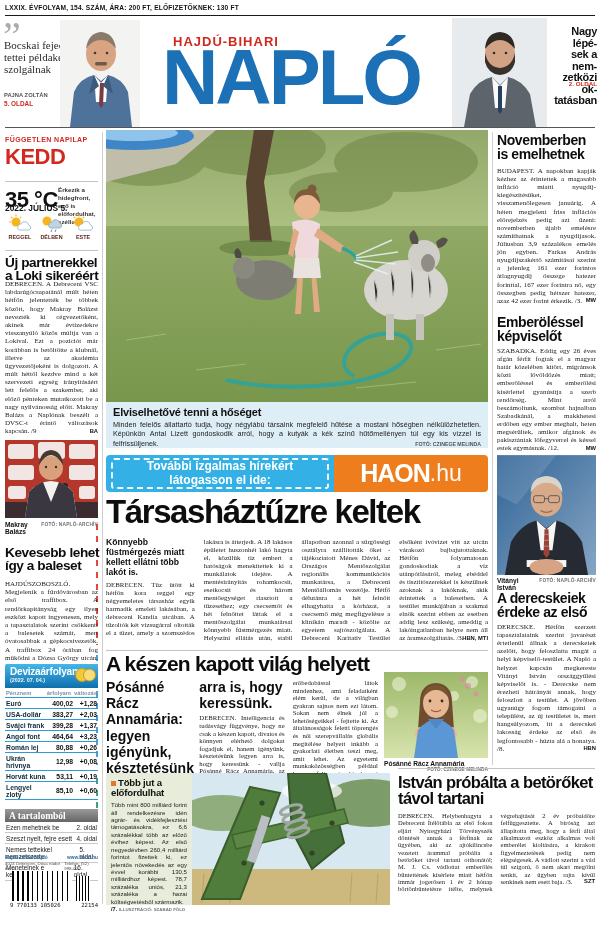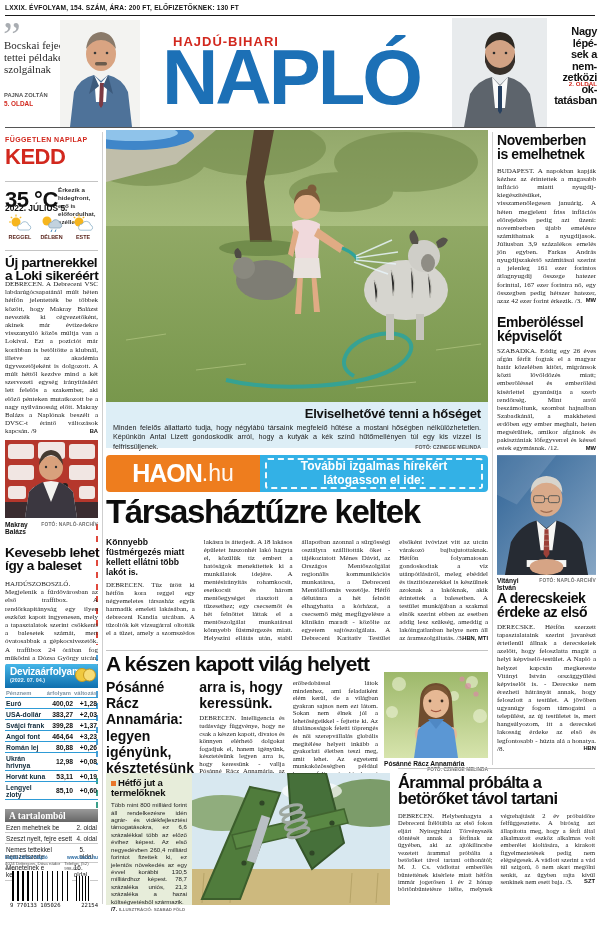--- a/index.html
+++ b/index.html
@@ -339,36 +339,36 @@
       <g stroke="#e8f4fa" stroke-width="1.4" opacity="0.85">
         <line x1="250" y1="126" x2="286" y2="110"></line>
           <line x1="250" y1="128" x2="292" y2="122"></line>
         <line x1="250" y1="130" x2="290" y2="134"></line>
           <line x1="248" y1="132" x2="282" y2="144"></line>
       </g>
     </svg>
   </div>
 
   <div class="abs" style="left:106px;top:402px;width:382px;height:46px;background:#ddeef6;padding:4px 7px;box-sizing:border-box;">
-    <div style="font-size:13px;font-weight:800;letter-spacing:-0.2px;text-align:right;">Elviselhetővé tenni a hőséget</div>
+    <div style="font-size:11px;font-weight:800;letter-spacing:-0.2px;">Elviselhetővé tenni a hőséget</div>
     <div style="font-size:7.2px;line-height:1.3;color:#222;text-align:justify;margin-top:2px;">Minden felelős állattartó tudja, hogy négylábú társaink megfelelő hűtése a mostani hőségben nélkülözhetetlen. Képünkön Antal Lizett gondoskodik arról, hogy a kutyák a kék színű hűtőmellényen túl egy kis vízzel is felfrissüljenek.</div>
     <div style="text-align:right;font-size:5.2px;font-weight:700;color:#555;margin-top:-7px;">FOTÓ: CZINEGE MELINDA</div>
   </div>
 
   <div class="abs" style="left:106px;top:455px;width:382px;height:37px;display:flex;border-radius:4px;overflow:hidden;">
-    <div style="flex:1;background:#ee7d1e;display:flex;align-items:center;justify-content:center;">
-      <span style="color:#fff;font-weight:800;font-size:25px;letter-spacing:-1px;">HAON</span>
-      <span style="color:#fff;font-weight:400;font-size:23px;opacity:.95;">.hu</span>
-    </div>
     <div style="width:228px;background:#33b1e6;display:flex;align-items:center;justify-content:center;">
       <div style="border:2px dashed rgba(255,255,255,0.95);border-radius:3px;width:214px;height:27px;display:flex;
            flex-direction:column;align-items:center;justify-content:center;color:#fff;font-weight:700;font-size:12px;line-height:1.12;">
         <span>További izgalmas hírekért</span>
         <span>látogasson el ide:</span>
       </div>
+    </div>
+    <div style="flex:1;background:#ee7d1e;display:flex;align-items:center;justify-content:center;">
+      <span style="color:#fff;font-weight:800;font-size:25px;letter-spacing:-1px;">HAON</span>
+      <span style="color:#fff;font-weight:400;font-size:23px;opacity:.95;">.hu</span>
     </div>
   </div>
 
   <div class="abs hl" style="left:106px;top:496px;width:382px;font-size:33px;letter-spacing:-1.4px;">Társasháztűzre keltek</div>
   <div class="abs cols4" style="left:106px;top:538px;width:382px;">
     <p class="lead">Könnyebb füstmérgezés miatt kellett ellátni több lakót is.</p>
     <p class="btxt">DEBRECEN. Tűz ütött ki hétfőn kora reggel egy négyemeletes társasház egyik harmadik emeleti lakásában, a debreceni Kandia utcában. A tűzoltók két vízsugárral oltották el a tüzet, amely a szomszédos lakásra is átterjedt. A 18 lakásos épületet huszonhét lakó hagyta el, közülük tíz embert a hatóságok menekítettek ki a munkálatok idejére. A mentésirányítás rohamkocsit, esetkocsit és három mentőegységet riasztott a tűzesethez; egy csecsemőt és hét felnőttet láttak el a mentőszolgálat munkatársai könnyebb füstmérgezés miatt. Helyszíni ellátás után, stabil állapotban azonnal a sürgősségi osztályra szállították őket - tájékoztatott Ménes Dávid, az Országos Mentőszolgálat regionális kommunikációs munkatársa, a Debreceni Mentőállomás vezetője. Hétfő délutánra a hét felnőtt elhagyhatta a kórházat, a csecsemő még megfigyelésre a klinikán maradt - közölte az egyetem sajtószolgálata. A Debreceni Karitatív Testület elsőként ivóvizet vitt az utcán várakozó bajbajutottaknak. Hétfőn folyamatosan gondoskodtak a víz utánpótlásáról, meleg ebéddel és tisztítószerekkel is készülnek azoknak a lakóknak, akik érintettek a balesetben. A testület munkájában a szakmai elnök szerint ebben az esetben addig lesz szükség, ameddig a lakóingatlanban helyre nem áll az áramszolgáltatás. /3.</p>
     <div class="endsign">HBN, MTI</div>
   </div>
 
@@ -414,21 +414,21 @@
       <path d="M44,47 L52,57 L60,47 Z" fill="#4f88c4"></path>
     </svg>
   </div>
   <div class="abs photocap" style="left:384px;top:760px;width:104px;">
     <div>Pósánné Rácz Annamária</div>
     <div style="text-align:right;font-size:4.8px;font-weight:700;color:#6e6e6e;">FOTÓ: CZINEGE MELINDA</div>
   </div>
 
   <div class="abs" style="left:106px;top:773px;width:86px;height:132px;background:#e7edda;padding:5px;box-sizing:border-box;">
     <div style="font-size:9.6px;font-weight:800;line-height:1.05;letter-spacing:-0.2px;">
-      <span style="display:inline-block;width:5px;height:5px;background:#e8762a;margin-right:2px;"></span><span>Hétfő jut a termelőknek</span>
+      <span style="display:inline-block;width:5px;height:5px;background:#e8762a;margin-right:2px;"></span><span>Több jut a előfordulhat</span>
     </div>
     <div style="font-size:6.1px;line-height:1.22;color:#222;margin-top:3px;text-align:justify;">Több mint 800 milliárd forint áll rendelkezésre idén agrár- és vidékfejlesztési támogatásokra, ez 6,6 százalékkal több az előző évihez képest. Az első negyedévben 260,4 milliárd forintot fizettek ki, ez jelentős növekedés az egy évvel korábbi 130,5 milliárdhoz képest. 78,7 százaléka uniós, 21,3 százaléka a hazai költségvetésből származik.</div>
     <div style="margin-top:1px;font-size:5.6px;font-weight:700;">
       <span>/7.</span>
       <span style="font-size:4.4px;color:#777;">ILLUSZTRÁCIÓ: SZABAD FÖLD</span>
     </div>
   </div>
 
   <div class="abs" style="left:192px;top:773px;width:198px;height:132px;">
     <svg width="198" height="132" viewBox="0 0 198 132" preserveAspectRatio="none">
@@ -456,21 +456,21 @@
       <g fill="#2f4626">
           <circle cx="70" cy="30" r="2.6"></circle>
           <circle cx="120" cy="80" r="2.6"></circle>
           <circle cx="140" cy="50" r="2.6"></circle>
           <circle cx="52" cy="90" r="2.6"></circle>
         </g>
     </svg>
   </div>
 
   <div class="abs hrule" style="left:398px;top:768px;width:197px;"></div>
-  <div class="abs hl" style="left:398px;top:774px;width:197px;font-size:16.5px;letter-spacing:-0.6px;">Árammal próbálta a betörőket távol tartani</div>
+  <div class="abs hl" style="left:398px;top:774px;width:197px;font-size:16.5px;letter-spacing:-0.6px;">István próbálta a betörőket távol tartani</div>
   <div class="abs cols2" style="left:398px;top:812px;width:197px;">
     <p class="btxt" style="font-size:6.5px;line-height:1.13;">DEBRECEN. Helybenhagyta a Debreceni Ítélőtábla az első fokon eljárt Nyíregyházi Törvényszék döntését annak a férfinak az ügyében, aki az ajtókilincsbe vezetett árammal próbálta a betörőket távol tartani otthonától; M. J. Cs. vádlottat emberölés bűntettének kísérlete miatt hétfőn immár jogerősen 1 év 2 hónap börtönbüntetésre ítélte, melynek végrehajtását 2 év próbaidőre felfüggesztette. A bíróság azt állapította meg, hogy a férfi által alkalmazott eszköz alkalmas volt emberélet kioltására, a kirakott figyelmeztetések pedig nem elégségesek. A vádlott szerint a vád túl szigorú, ő nem akart megölni senkit, az ügyben rajta kívül senkinek nem esett baja. /3.</p>
     <div class="endsign">SZT</div>
   </div>
 
   <div class="abs hl" style="left:497px;top:134px;width:100px;font-size:14px;">Novemberben is emelhetnek</div>
   <div class="abs" style="left:497px;top:167px;width:99px;">
     <p class="btxt" style="font-size:7px;line-height:1.16;">BUDAPEST. A napokban kapják kézhez az érintettek a magasabb infláció miatti nyugdíj-kiegészítésüket, visszamenőlegesen januárig. A héten megjelent friss inflációs előrejelzés pedig azt üzeni: novemberben újabb emelésre számíthatnak a nyugdíjasok. Júliusban 3,9 százalékos emelés jön egyben. Farkas András nyugdíjszakértő számításai szerint a jelenleg 161 ezer forintos átlagnyugdíj összege hatezer forinttal, 167 ezer forintra nő, egy összegben pedig hétszer hatezer, azaz 42 ezer forint érkezik. /3.</p>
     <div class="endsign">MW</div>
   </div>

